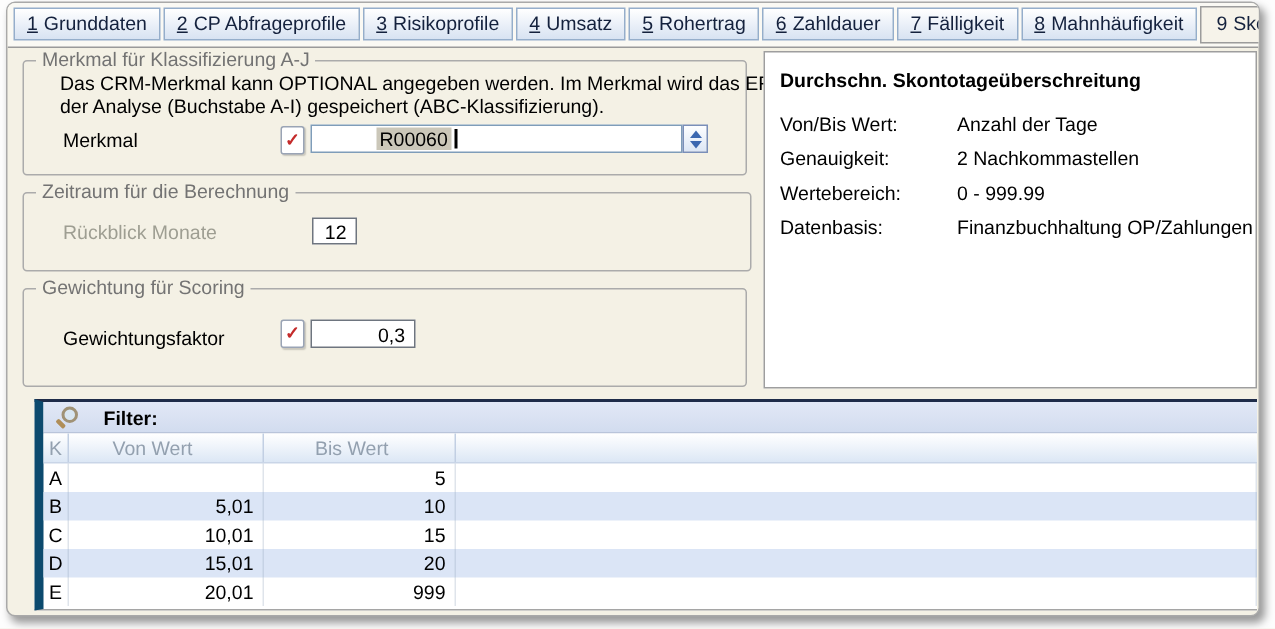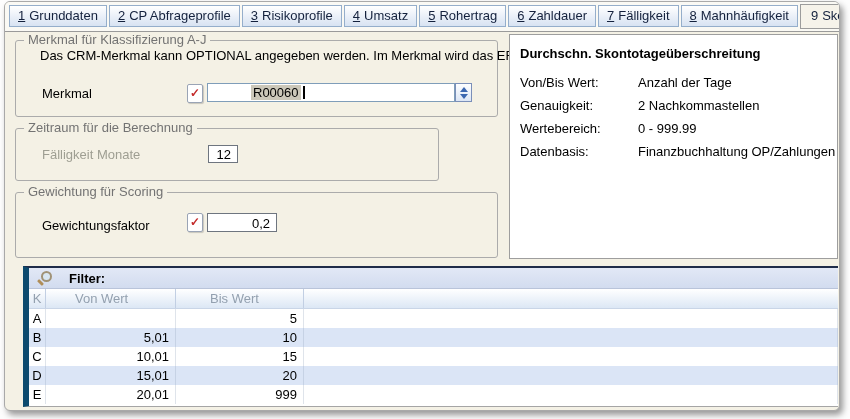--- a/index.html
+++ b/index.html
@@ -31,21 +31,21 @@
   .tab.active .accel{text-decoration:none;}
   
   .groupbox{
     position:absolute;border:1px solid #ABABAB;border-radius:3px;box-sizing:border-box;
   }
   .gb-title{
     position:absolute;top:-9px;left:8px;background:#F4F1E5;padding:0 4px;
     color:#737373;white-space:nowrap;
   }
   .gb-merkmal{left:10px;top:38px;width:483px;height:77px;}
-  .gb-zeitraum{left:10px;top:126px;width:424px;height:53px;}
+  .gb-zeitraum{left:10px;top:126px;width:486px;height:53px;}
   .gb-gewichtung{left:10px;top:190px;width:483px;height:66px;}
   .desc{position:absolute;left:24px;white-space:nowrap;}
   .desc.l1{top:7px;}
   .desc.l2{top:22px;}
   .fld-label{position:absolute;left:26px;white-space:nowrap;}
   .fld-label.dim{color:#9E9E92;}
   .checkicon{
     position:absolute;width:14px;height:17px;background:#fff;
     border:1px solid #9AA4B5;border-radius:2px;box-shadow:1px 1px 1px rgba(0,0,0,.18);
     color:#C42B2B;font-weight:bold;font-size:12px;line-height:16px;text-align:center;
@@ -153,43 +153,44 @@
     <div class="tab active">
         <span class="accel">9</span>
         <span>Skonto</span>
       </div>
 
   </div>
 
   <div class="groupbox gb-merkmal">
     <div class="gb-title">Merkmal für Klassifizierung A-J</div>
     <div class="desc l1">Das CRM-Merkmal kann OPTIONAL angegeben werden. Im Merkmal wird das ERGEBNIS</div>
+    <div class="desc l2">der Analyse (Buchstabe A-I) gespeichert (ABC-Klassifizierung).</div>
     <div class="fld-label" style="top:45px;">Merkmal</div>
     <div class="checkicon" style="left:171px;top:43px;">✓</div>
     <div class="txtinput" style="left:191px;top:42px;width:248px;">
       <span class="sel-text">R00060</span>
       <span class="caret"></span>
     </div>
     <div class="spinner" style="left:439px;top:42px;">
       <span class="spin-up"></span>
       <span class="spin-down"></span>
     </div>
   </div>
 
   <div class="groupbox gb-zeitraum">
     <div class="gb-title">Zeitraum für die Berechnung</div>
-    <div class="fld-label dim" style="top:18px;">Fälligkeit Monate</div>
+    <div class="fld-label dim" style="top:18px;">Rückblick Monate</div>
     <div class="numinput" style="left:192px;top:16px;width:30px;">12</div>
   </div>
 
   <div class="groupbox gb-gewichtung">
     <div class="gb-title">Gewichtung für Scoring</div>
     <div class="fld-label" style="top:25px;">Gewichtungsfaktor</div>
     <div class="checkicon" style="left:171px;top:20px;">✓</div>
-    <div class="numinput" style="left:191px;top:20px;width:70px;height:19px;padding-top:2px;">0,2</div>
+    <div class="numinput" style="left:191px;top:20px;width:70px;height:19px;padding-top:2px;">0,3</div>
   </div>
 
   <div class="infopanel">
     <div class="info-title">Durchschn. Skontotageüberschreitung</div>
     <div class="info-rows">
       <div class="info-row"><span class="info-label">Von/Bis Wert:</span><span>Anzahl der Tage</span></div>
       <div class="info-row"><span class="info-label">Genauigkeit:</span><span>2 Nachkommastellen</span></div>
       <div class="info-row"><span class="info-label">Wertebereich:</span><span>0 - 999.99</span></div>
       <div class="info-row"><span class="info-label">Datenbasis:</span><span>Finanzbuchhaltung OP/Zahlungen</span></div>
     </div>

